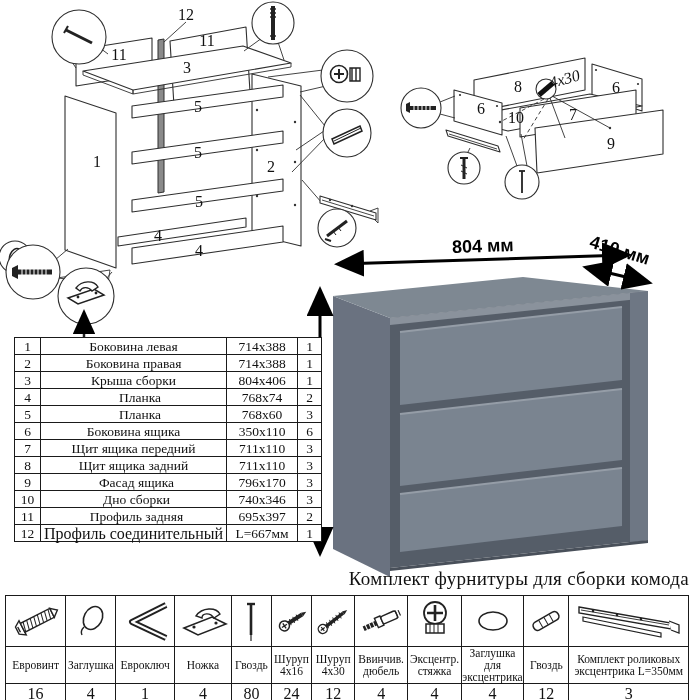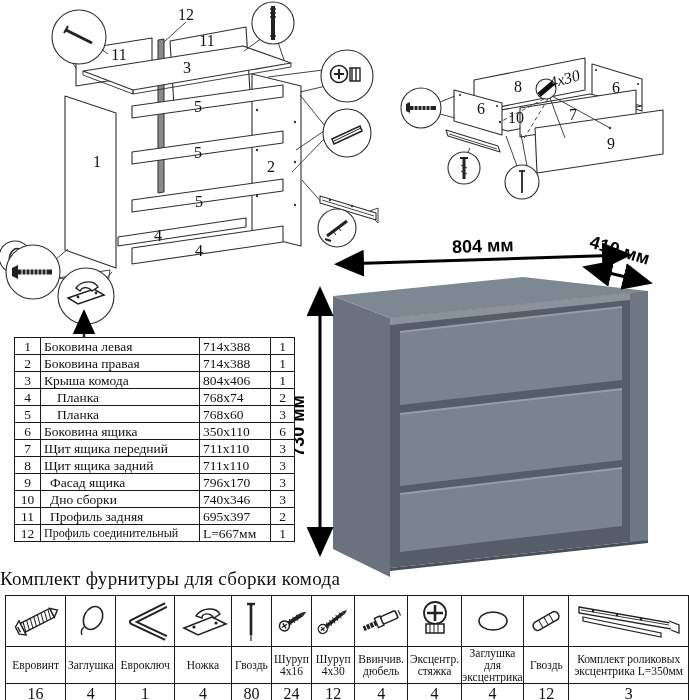--- a/index.html
+++ b/index.html
@@ -8,29 +8,29 @@
   svg.art{position:absolute;left:0;top:0;}
   svg.art .ln{stroke:#2f2f2f;stroke-width:1.1;fill:#fff;stroke-linejoin:round;}
   svg.art .thin{stroke:#2f2f2f;stroke-width:0.9;fill:none;}
   svg.art .lbl{font-family:"Liberation Serif",serif;font-size:16px;fill:#111;text-anchor:middle;}
   svg.art .dim{font-family:"Liberation Sans",sans-serif;font-weight:bold;font-size:18px;fill:#000;text-anchor:middle;}
 
   table.parts{position:absolute;left:14px;top:337px;border-collapse:collapse;background:#fff;}
   table.parts td{border:1.5px solid #1a1a1a;font-size:13.5px;line-height:15px;height:16px;
                  padding:0 3px;white-space:nowrap;}
   td.pt-num{width:19px;text-align:center;}
-  td.pt-name{width:139px;text-align:left;}
-  td.pt-size{width:64px;text-align:left;}
+  td.pt-name{width:139px;text-align:center;}
+  td.pt-size{width:64px;text-align:center;}
   td.pt-qty{width:17px;text-align:center;}
   table.parts tr:nth-child(4) .pt-name,table.parts tr:nth-child(5) .pt-name{padding-left:16px;}
   table.parts tr:nth-child(9) .pt-name,table.parts tr:nth-child(10) .pt-name,
   table.parts tr:nth-child(11) .pt-name{padding-left:9px;}
-  table.parts tr:nth-child(12) .pt-name{font-size:12px;}
-
-  .hw-title{position:absolute;left:0;top:568px;width:689px;text-align:left;
+  table.parts tr:nth-child(12) .pt-name{font-size:16px;}
+
+  .hw-title{position:absolute;left:0;top:568px;width:689px;text-align:right;
             font-size:19px;letter-spacing:.3px;}
   table.hardware{position:absolute;left:5px;top:595px;border-collapse:collapse;background:#fff;table-layout:fixed;}
   table.hardware td{border:1.5px solid #1a1a1a;text-align:center;vertical-align:middle;padding:0;}
   td.hw-icon{height:50px;}
   td.hw-icon svg{display:block;margin:0 auto;}
   td.hw-name{height:27px;font-size:11.5px;line-height:1.05;padding:1px 1px;}
   td.hw-qty{height:20px;font-size:16px;}
 </style>
 </head>
 <body>
@@ -294,21 +294,21 @@
           <td class="pt-qty">1</td>
         </tr>
         <tr>
           <td class="pt-num">2</td>
           <td class="pt-name">Боковина правая</td>
           <td class="pt-size">714x388</td>
           <td class="pt-qty">1</td>
         </tr>
         <tr>
           <td class="pt-num">3</td>
-          <td class="pt-name">Крыша комода</td>
+          <td class="pt-name">Крыша сборки</td>
           <td class="pt-size">804x406</td>
           <td class="pt-qty">1</td>
         </tr>
         <tr>
           <td class="pt-num">4</td>
           <td class="pt-name">Планка</td>
           <td class="pt-size">768x74</td>
           <td class="pt-qty">2</td>
         </tr>
         <tr>

